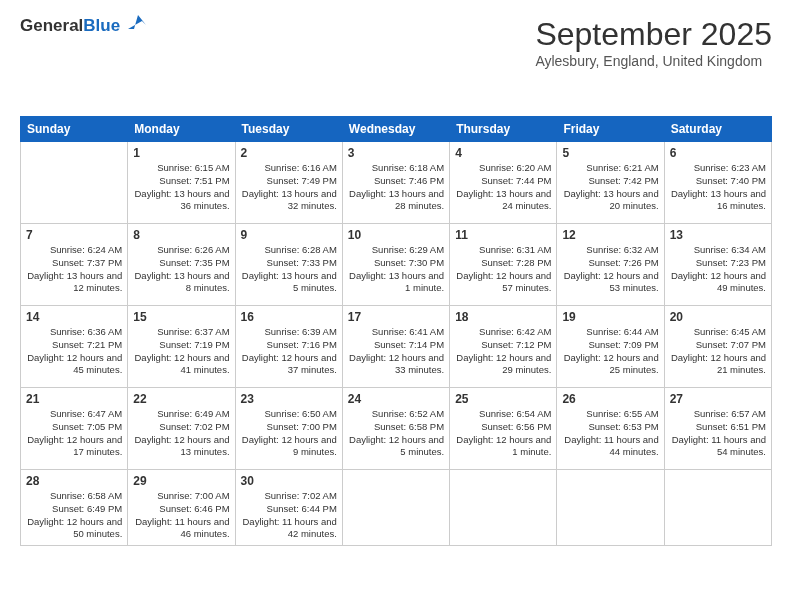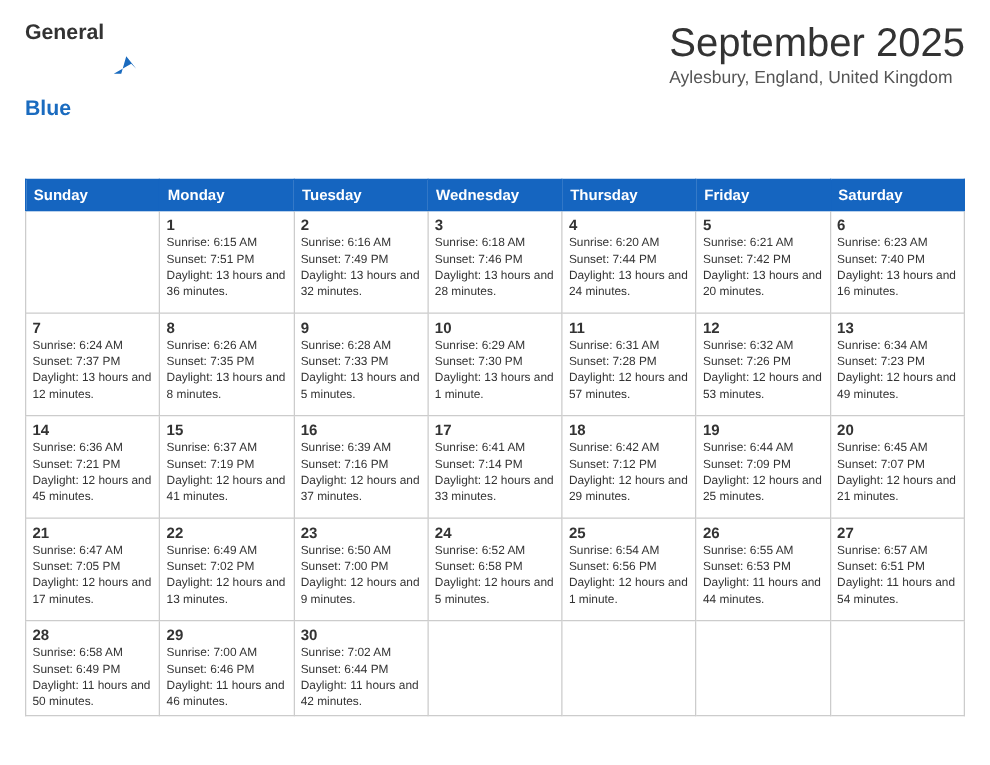--- a/index.html
+++ b/index.html
@@ -70,33 +70,33 @@
       font-size: 12px;
       font-weight: bold;
       color: #333;
       display: block;
       margin-bottom: 2px;
     }
     .day-info {
       font-size: 9.5px;
       line-height: 1.35;
       color: #333;
+      text-align: right;
     }
     .empty-cell {
       background: #f9f9f9;
     }
     .logo-wrap {
       display: flex;
       align-items: center;
     }
     .logo-lines {
       display: flex;
-      flex-direction: column;
+      flex-direction: row;
       margin-right: 2px;
-      gap: 41px;
     }
   </style>
 </head>
 <body>
 
 <div class="page">
   <div class="header">
     <div class="logo">
       <div class="logo-wrap">
         <div class="logo-lines">
@@ -240,21 +240,21 @@
             <div class="day-info"><span>Sunrise: 6:55 AM</span><br><span>Sunset: 6:53 PM</span><br><span>Daylight: 11 hours and 44 minutes.</span></div>
           </td>
           <td>
             <span class="day-number">27</span>
             <div class="day-info"><span>Sunrise: 6:57 AM</span><br><span>Sunset: 6:51 PM</span><br><span>Daylight: 11 hours and 54 minutes.</span></div>
           </td>
         </tr>
         <tr>
           <td>
             <span class="day-number">28</span>
-            <div class="day-info"><span>Sunrise: 6:58 AM</span><br><span>Sunset: 6:49 PM</span><br><span>Daylight: 11 hours and 50 minutes.</span></div>
+            <div class="day-info"><span>Sunrise: 6:58 AM</span><br><span>Sunset: 6:49 PM</span><br><span>Daylight: 12 hours and 50 minutes.</span></div>
           </td>
           <td>
             <span class="day-number">29</span>
             <div class="day-info"><span>Sunrise: 7:00 AM</span><br><span>Sunset: 6:46 PM</span><br><span>Daylight: 11 hours and 46 minutes.</span></div>
           </td>
           <td>
             <span class="day-number">30</span>
             <div class="day-info"><span>Sunrise: 7:02 AM</span><br><span>Sunset: 6:44 PM</span><br><span>Daylight: 11 hours and 42 minutes.</span></div>
           </td>
           <td class="empty-cell"></td>

